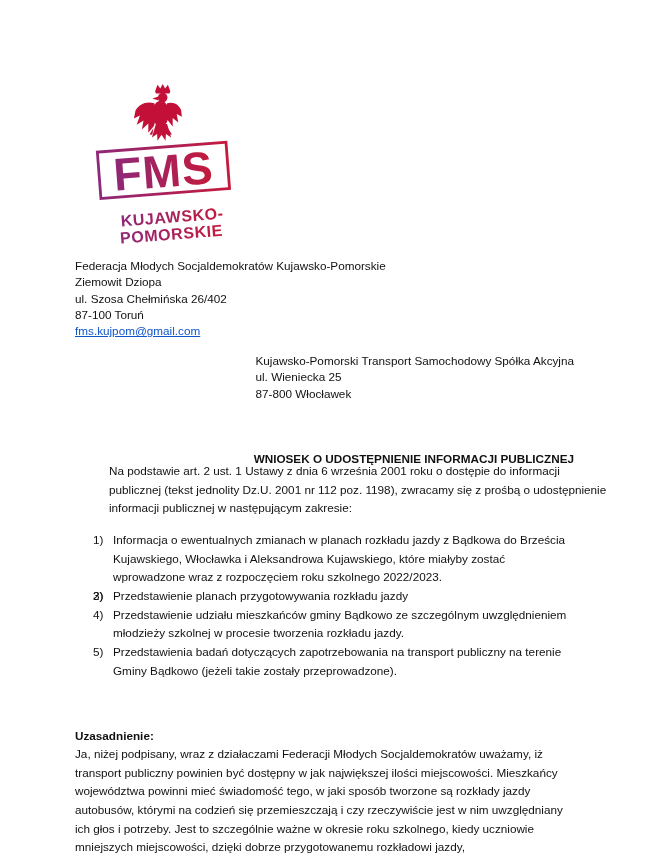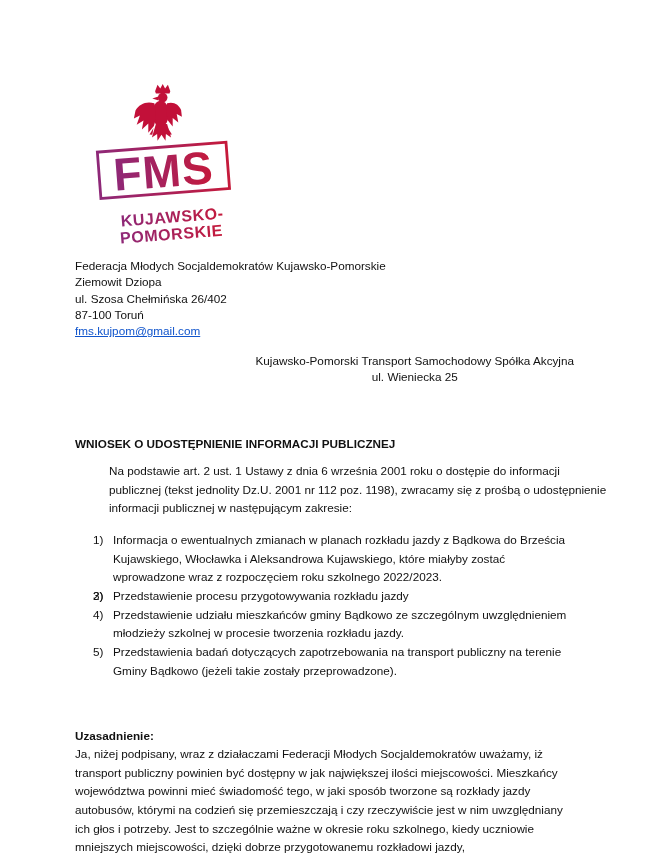--- a/index.html
+++ b/index.html
@@ -14,26 +14,26 @@
     font-size: 11.73px;
   }
   .abs { position: absolute; }
 
   
   .logo-svg { position: absolute; left: 95px; top: 84px; }
 
   
   .sender { left: 75px; top: 258px; line-height: 16.3px; }
   .sender-link { color: #1155cc; text-decoration: underline; }
-  .recipient { right: 77px; top: 353px; line-height: 16.3px; text-align: center; }
+  .recipient { right: 77px; top: 353px; line-height: 16.3px; text-align: left; }
 
   
   .doc-title {
-    left: 75px; right: 77px; top: 435px;
-    text-align: left; font-weight: bold; line-height: 18.66px;
+    left: 75px; right: 77px; top: 450px;
+    text-align: right; font-weight: bold; line-height: 18.66px;
   }
 
   
   .body-par { left: 75px; width: 499px; line-height: 18.66px; }
   .intro { top: 462px; margin-left: 34px; }
 
   
   .req-list {
     left: 75px; top: 531px; width: 499px;
     margin: 0; padding: 0; list-style: none; line-height: 18.66px;
@@ -82,37 +82,38 @@
     <div>Federacja Młodych Socjaldemokratów Kujawsko-Pomorskie</div>
     <div>Ziemowit Dziopa</div>
     <div>ul. Szosa Chełmińska 26/402</div>
     <div>87-100 Toruń</div>
     <div><a href="#" class="sender-link">fms.kujpom@gmail.com</a></div>
   </div>
 
   <div class="abs recipient">
     <div>Kujawsko-Pomorski Transport Samochodowy Spółka Akcyjna</div>
     <div>ul. Wieniecka 25</div>
+    <div>87-800 Włocławek</div>
   </div>
 
   <div class="abs doc-title">WNIOSEK O UDOSTĘPNIENIE INFORMACJI PUBLICZNEJ</div>
 
   <div class="abs body-par intro">Na podstawie art. 2 ust. 1 Ustawy z dnia 6 września 2001 roku o dostępie do informacji publicznej (tekst jednolity Dz.U. 2001 nr 112 poz. 1198), zwracamy się z prośbą o udostępnienie informacji publicznej w następującym zakresie:</div>
 
   <ol class="abs req-list">
     <li>
       <span class="li-num">1)</span>
       <span>Informacja o ewentualnych zmianach w planach rozkładu jazdy z Bądkowa do Brześcia Kujawskiego, Włocławka i Aleksandrowa Kujawskiego, które miałyby zostać wprowadzone wraz z rozpoczęciem roku szkolnego 2022/2023.</span>
     </li>
     <li>
       <span class="li-num">2)</span>
     </li>
     <li>
       <span class="li-num">3)</span>
-      <span>Przedstawienie procesu przygotowywania rozkładu jazdy</span>
+      <span>Przedstawienie planach przygotowywania rozkładu jazdy</span>
     </li>
     <li>
       <span class="li-num">4)</span>
       <span>Przedstawienie udziału mieszkańców gminy Bądkowo ze szczególnym uwzględnieniem młodzieży szkolnej w procesie tworzenia rozkładu jazdy.</span>
     </li>
     <li>
       <span class="li-num">5)</span>
       <span>Przedstawienia badań dotyczących zapotrzebowania na transport publiczny na terenie Gminy Bądkowo (jeżeli takie zostały przeprowadzone).</span>
     </li>
   </ol>

